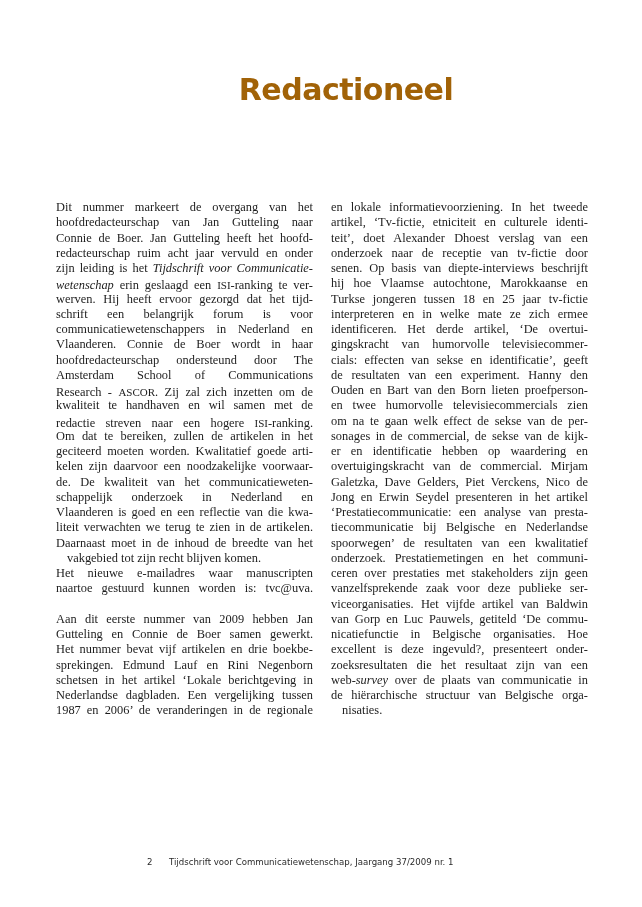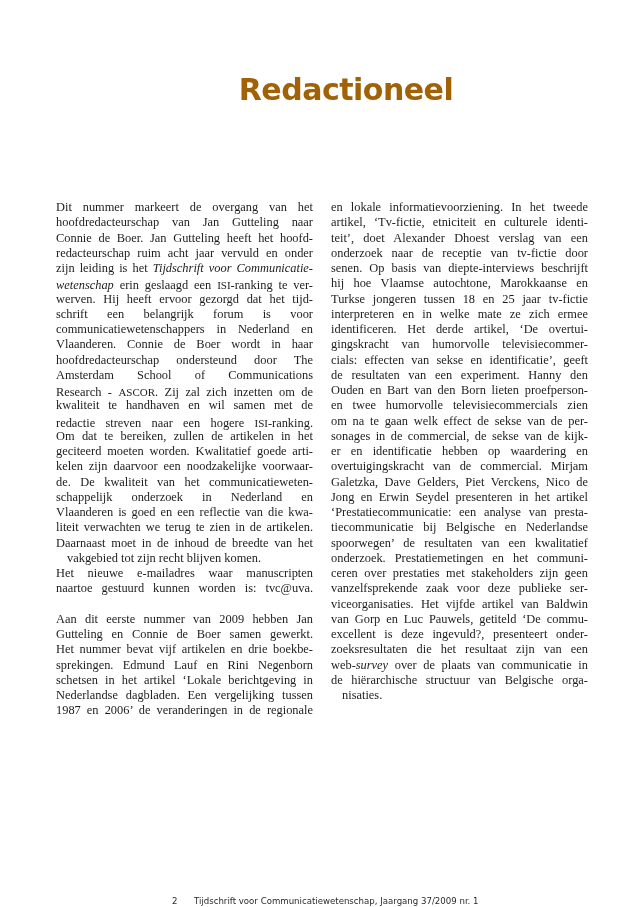--- a/index.html
+++ b/index.html
@@ -14,22 +14,22 @@
     font-family: "Liberation Serif", serif; font-size: 12.4px; line-height: 15.25px;
   }
   .col.left { left: 56px; }
   .col.right { left: 331px; }
   .line { display: block; white-space: nowrap; text-align: justify; text-align-last: justify; height: 15.25px; }
   .line.last { text-align-last: left; margin-left: 11px; }
   .blank { display: block; height: 15.25px; }
   .sc { font-variant: small-caps; text-transform: lowercase; font-size: 16px; margin-top: 28px; }
   em { font-style: italic; }
   .footer {
-    position: absolute; top: 857px; left: 172px;
-    font-family: "DejaVu Sans", sans-serif; font-size: 8.6px; color: #2a2a2a; white-space: nowrap; margin-top: 39px;
+    position: absolute; top: 857px; left: 147px;
+    font-family: "DejaVu Sans", sans-serif; font-size: 8.6px; color: #2a2a2a; white-space: nowrap;
   }
   .footer .pg { display: inline-block; width: 22px; }
 </style>
 </head>
 <body>
 
 <h1 class="title">Redactioneel</h1>
 
 <div class="col left">
     <span class="line">Dit nummer markeert de overgang van het</span>
@@ -89,20 +89,21 @@
     <span class="line">Galetzka, Dave Gelders, Piet Verckens, Nico de</span>
     <span class="line">Jong en Erwin Seydel presenteren in het artikel</span>
     <span class="line">‘Prestatiecommunicatie: een analyse van presta-</span>
     <span class="line">tiecommunicatie bij Belgische en Nederlandse</span>
     <span class="line">spoorwegen’ de resultaten van een kwalitatief</span>
     <span class="line">onderzoek. Prestatiemetingen en het communi-</span>
     <span class="line">ceren over prestaties met stakeholders zijn geen</span>
     <span class="line">vanzelfsprekende zaak voor deze publieke ser-</span>
     <span class="line">viceorganisaties. Het vijfde artikel van Baldwin</span>
     <span class="line">van Gorp en Luc Pauwels, getiteld ‘De commu-</span>
+    <span class="line">nicatiefunctie in Belgische organisaties. Hoe</span>
     <span class="line">excellent is deze ingevuld?, presenteert onder-</span>
     <span class="line">zoeksresultaten die het resultaat zijn van een</span>
     <span class="line">web-<em>survey</em> over de plaats van communicatie in</span>
     <span class="line">de hiërarchische structuur van Belgische orga-</span>
     <span class="line last">nisaties.</span>
   </div>
 
 <div class="footer">
   <span class="pg">2</span><span>Tijdschrift voor Communicatiewetenschap, Jaargang 37/2009 nr. 1</span>
 </div>

